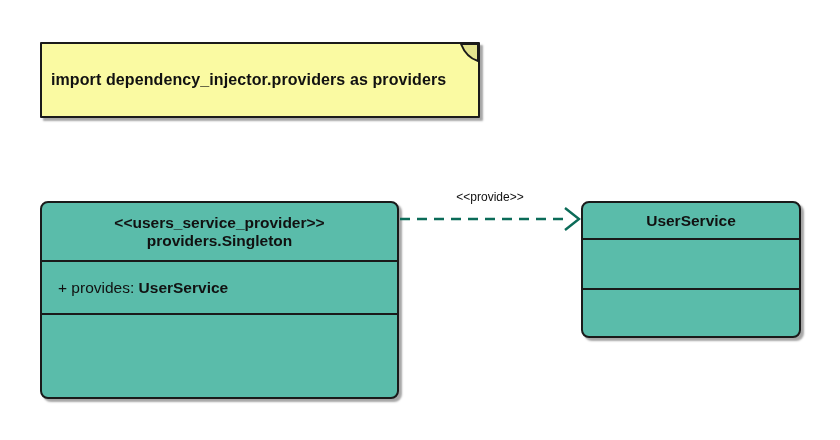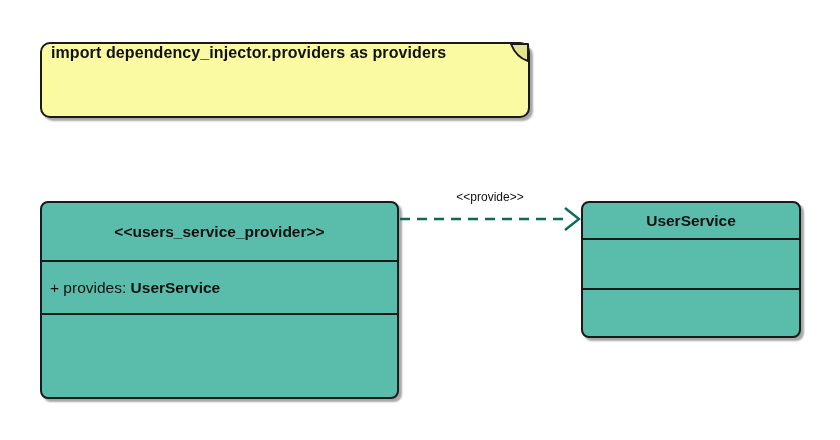--- a/index.html
+++ b/index.html
@@ -11,26 +11,26 @@
   }
   *{margin:0;padding:0;box-sizing:border-box;}
   html,body{width:840px;height:440px;background:#ffffff;overflow:hidden;}
   body{
     position:relative;
     font-family:"Liberation Sans","DejaVu Sans",sans-serif;
     color:var(--text);
   }
   
   .note{
-    position:absolute;left:40px;top:42px;width:490px;height:76px;
+    position:absolute;left:40px;top:42px;width:440px;height:76px;
     background:var(--note-fill);
     border:2px solid var(--border);
-    border-radius:10px;
+    border-radius:1px;
     box-shadow:3px 3px 2px rgba(0,0,0,0.35);
-    display:flex;
+    display:flex;align-items:center;
     padding:0 10px 0 9px;
   }
   .note-text{font-weight:bold;font-size:16px;letter-spacing:0.1px;}
   .note-fold{position:absolute;top:-2px;right:-2px;width:22px;height:22px;}
   
   .uml-class{
     position:absolute;
     background:var(--class-fill);
     border:2px solid var(--border);
     border-radius:8px;
@@ -42,21 +42,21 @@
   .service-class{left:581px;top:201px;width:220px;height:137px;}
   .uml-header{
     display:flex;flex-direction:column;align-items:center;justify-content:center;
     text-align:center;font-weight:bold;font-size:15.5px;line-height:18px;
   }
   .provider-class .uml-header{height:57px;}
   .service-class .uml-header{height:35px;}
   .uml-divider{height:0;border-top:2px solid var(--border);width:100%;}
   .uml-compartment{
     display:flex;flex-direction:column;justify-content:center;
-    padding:0 8px;font-size:15.5px;line-height:23px;
+    padding:0 16px;font-size:15.5px;line-height:23px;
   }
   .provider-attrs{height:51px;}
   .provider-methods{flex:1;}
   .service-mid{height:48px;}
   .service-bottom{flex:1;}
   .bold{font-weight:bold;}
   
   .edge-svg{position:absolute;left:396px;top:202px;width:190px;height:34px;}
   .edge-label{
     position:absolute;left:399px;top:189px;width:182px;
@@ -69,20 +69,21 @@
 <div class="note">
   <span class="note-text">import dependency_injector.providers as providers</span>
   <svg class="note-fold" viewBox="0 0 22 22">
     <path d="M3,2 C7,12 13,17 20,19 L20,2 Z" fill="#E3E38E" stroke="#1A1A1A" stroke-width="2" stroke-linejoin="round"></path>
   </svg>
 </div>
 
 <div class="uml-class provider-class">
   <div class="uml-header">
     <span>&lt;&lt;users_service_provider&gt;&gt;</span>
+    <span>providers.Singleton</span>
   </div>
   <div class="uml-divider"></div>
   <div class="uml-compartment provider-attrs">
     <div><span>+ provides: </span><span class="bold">UserService</span></div>
   </div>
   <div class="uml-divider"></div>
 </div>
 
 <div class="uml-class service-class">
   <div class="uml-header">

